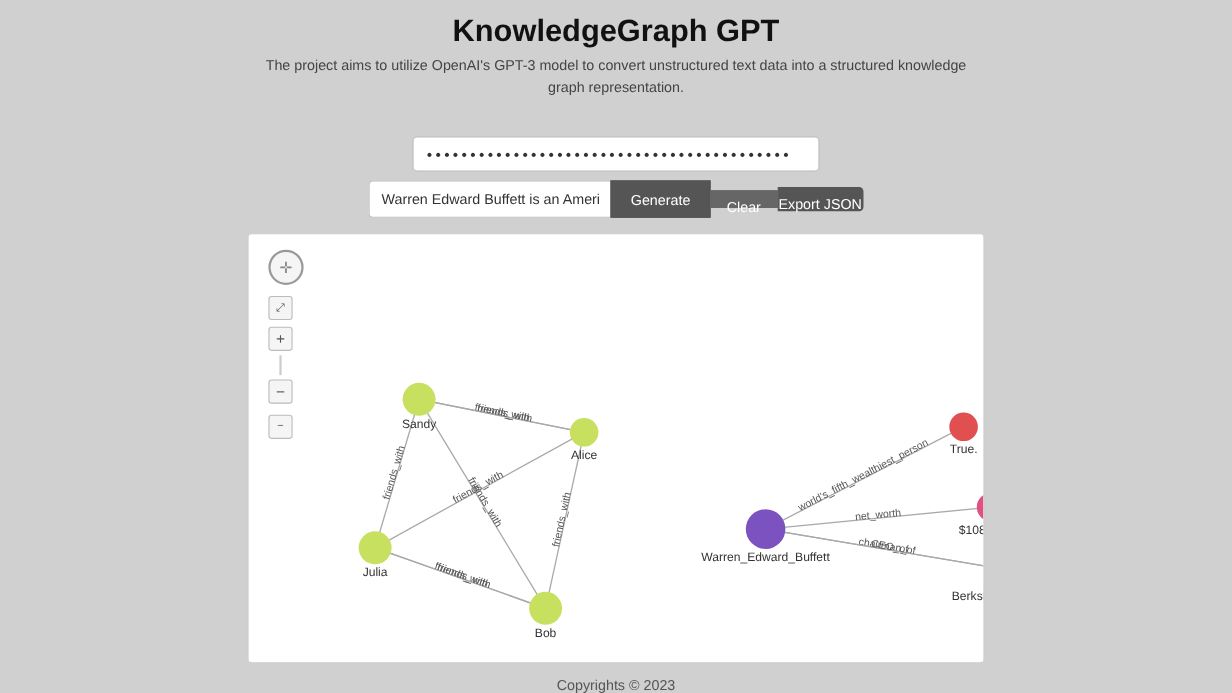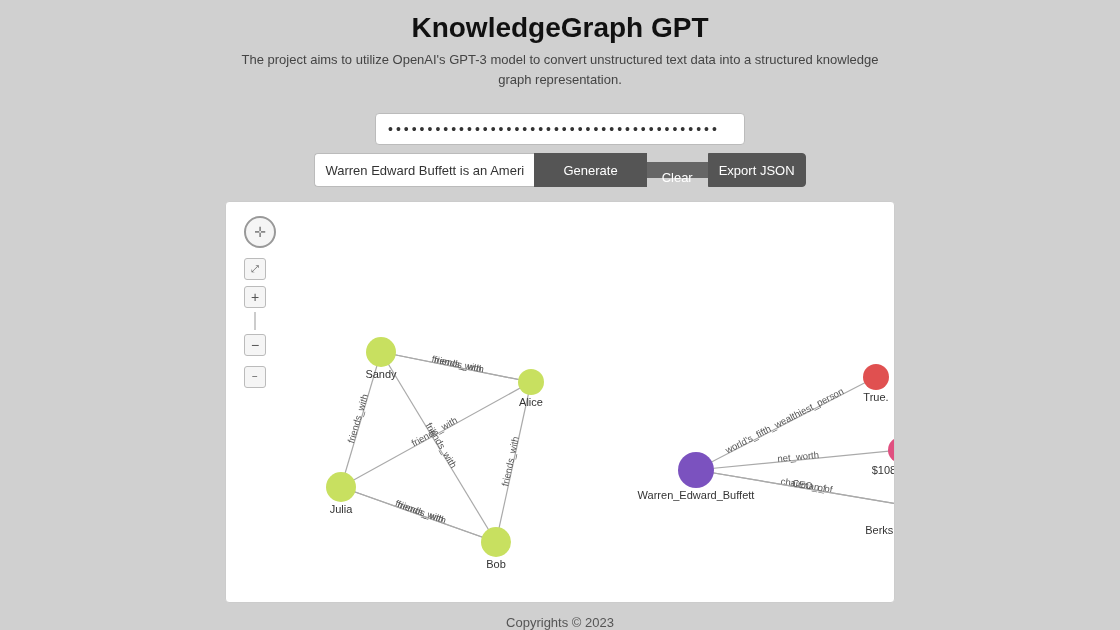--- a/index.html
+++ b/index.html
@@ -20,21 +20,21 @@
     }
     .header h1 {
       font-size: 28px;
       font-weight: 700;
       color: #111;
     }
     .header p {
       font-size: 13px;
       color: #444;
       max-width: 640px;
-      margin: 6px auto 4px;
+      margin: 6px auto 15px;
       line-height: 1.5;
     }
     .api-key-input {
       display: block;
       width: 370px;
       margin: 10px auto 8px;
       padding: 7px 12px;
       border: 1px solid #bbb;
       border-radius: 4px;
       font-size: 14px;
@@ -54,46 +54,46 @@
       padding: 7px 10px;
       border: 1px solid #bbb;
       border-right: none;
       border-radius: 4px 0 0 4px;
       font-size: 13px;
       height: 34px;
       color: #333;
       background: #fff;
     }
     .btn-generate {
-      padding: 7px 28px;
+      padding: 7px 17px;
       background: #555;
       color: #fff;
       border: 1px solid #555;
       font-size: 13px;
       cursor: pointer;
       height: 34px;
     }
     .btn-clear {
       padding: 7px 14px;
       background: #666;
       color: #fff;
       border: 1px solid #666;
       font-size: 13px;
       cursor: pointer;
       height: 16px;
     }
     .btn-export {
-      padding: 7px 10px;
+      padding: 7px 0;
       background: #555;
       color: #fff;
       border: 1px solid #555;
       border-radius: 0 4px 4px 0;
       font-size: 13px;
       cursor: pointer;
-      height: 34px;
+      height: 22px;
     }
     .graph-container {
       width: 670px;
       background: #fff;
       border: 1px solid #ccc;
       border-radius: 4px;
       position: relative;
       height: 420px;
       overflow: hidden;
     }

